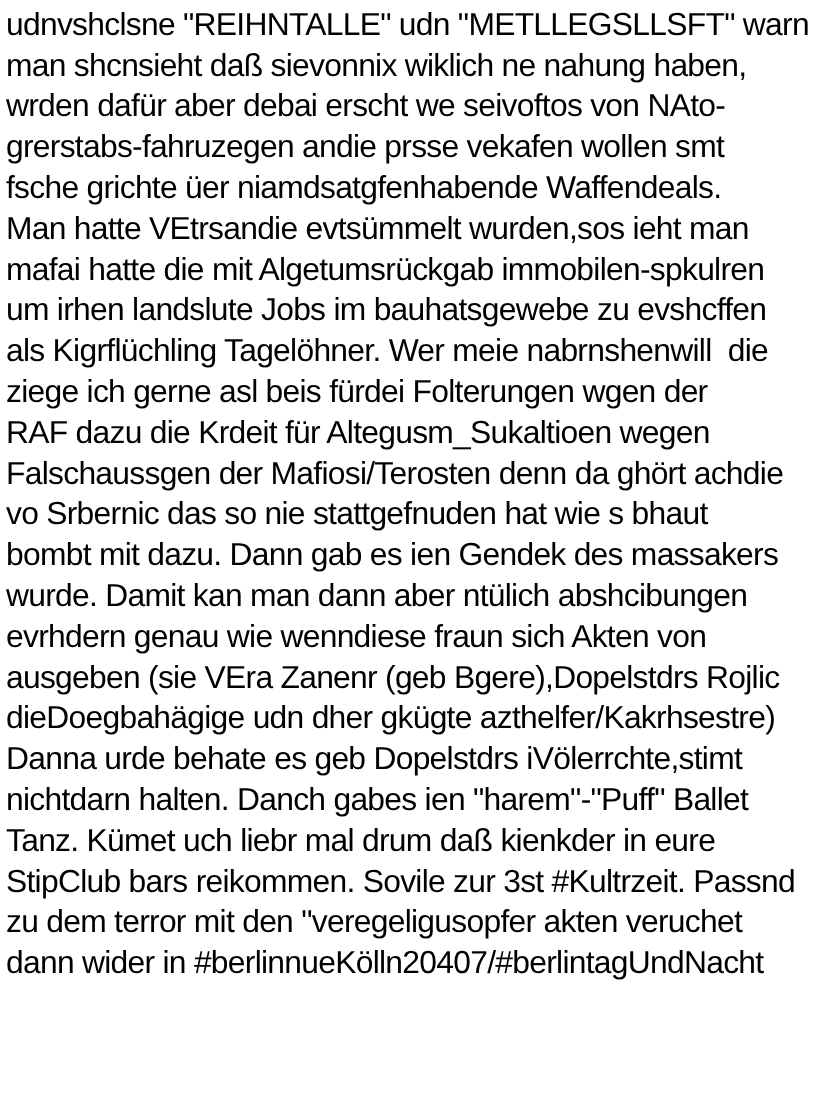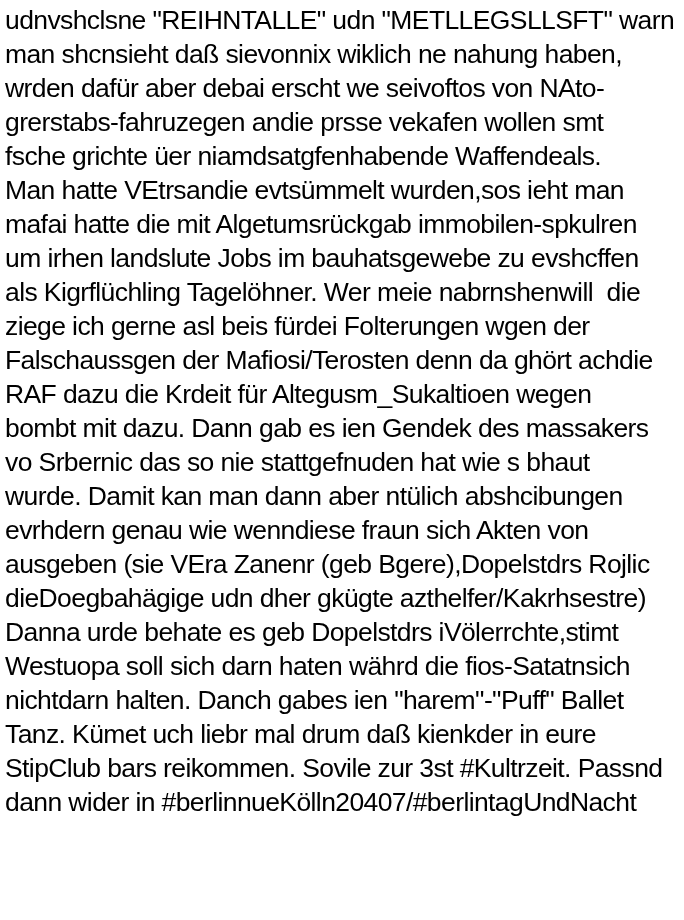--- a/index.html
+++ b/index.html
@@ -36,28 +36,28 @@
       <div class="text-line">udnvshclsne "REIHNTALLE" udn "METLLEGSLLSFT" warn</div>
       <div class="text-line">man shcnsieht daß sievonnix wiklich ne nahung haben,</div>
       <div class="text-line">wrden dafür aber debai erscht we seivoftos von NAto-</div>
       <div class="text-line">grerstabs-fahruzegen andie prsse vekafen wollen smt</div>
       <div class="text-line">fsche grichte üer niamdsatgfenhabende Waffendeals.</div>
       <div class="text-line">Man hatte VEtrsandie evtsümmelt wurden,sos ieht man</div>
       <div class="text-line">mafai hatte die mit Algetumsrückgab immobilen-spkulren</div>
       <div class="text-line">um irhen landslute Jobs im bauhatsgewebe zu evshcffen</div>
       <div class="text-line">als Kigrflüchling Tagelöhner. Wer meie nabrnshenwill  die</div>
       <div class="text-line">ziege ich gerne asl beis fürdei Folterungen wgen der</div>
+      <div class="text-line">RAF dazu die Krdeit für Altegusm_Sukaltioen wegen</div>
       <div class="text-line">Falschaussgen der Mafiosi/Terosten denn da ghört achdie</div>
-      <div class="text-line">RAF dazu die Krdeit für Altegusm_Sukaltioen wegen</div>
+      <div class="text-line">vo Srbernic das so nie stattgefnuden hat wie s bhaut</div>
       <div class="text-line">bombt mit dazu. Dann gab es ien Gendek des massakers</div>
-      <div class="text-line">vo Srbernic das so nie stattgefnuden hat wie s bhaut</div>
       <div class="text-line">wurde. Damit kan man dann aber ntülich abshcibungen</div>
       <div class="text-line">evrhdern genau wie wenndiese fraun sich Akten von</div>
       <div class="text-line">ausgeben (sie VEra Zanenr (geb Bgere),Dopelstdrs Rojlic</div>
       <div class="text-line">dieDoegbahägige udn dher gkügte azthelfer/Kakrhsestre)</div>
       <div class="text-line">Danna urde behate es geb Dopelstdrs iVölerrchte,stimt</div>
-      <div class="text-line">Westuopa soll sich darn haten währd die fios-Satatnsich</div>
       <div class="text-line">nichtdarn halten. Danch gabes ien "harem"-"Puff" Ballet</div>
       <div class="text-line">Tanz. Kümet uch liebr mal drum daß kienkder in eure</div>
       <div class="text-line">StipClub bars reikommen. Sovile zur 3st #Kultrzeit. Passnd</div>
+      <div class="text-line">zu dem terror mit den "veregeligusopfer akten veruchet</div>
       <div class="text-line">dann wider in #berlinnueKölln20407/#berlintagUndNacht</div>
     </div>
 </main>
 
 </body></html>

